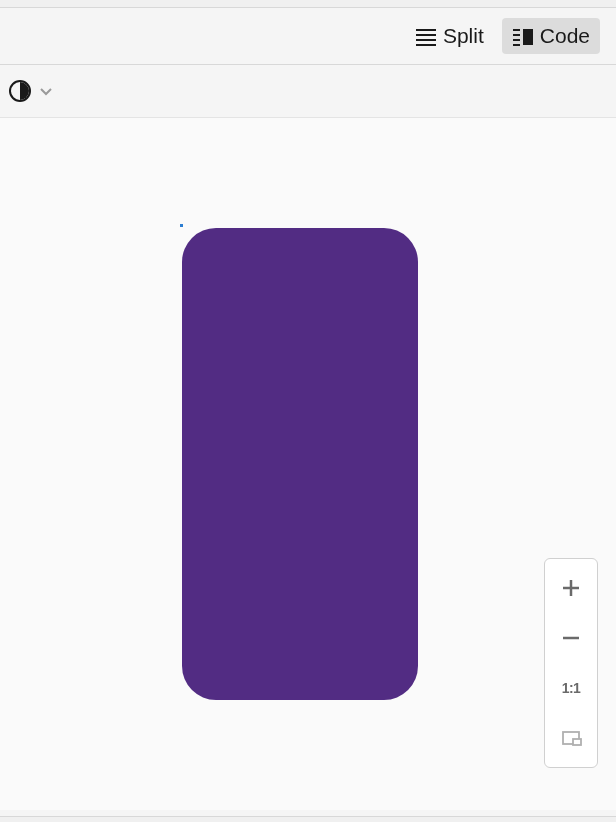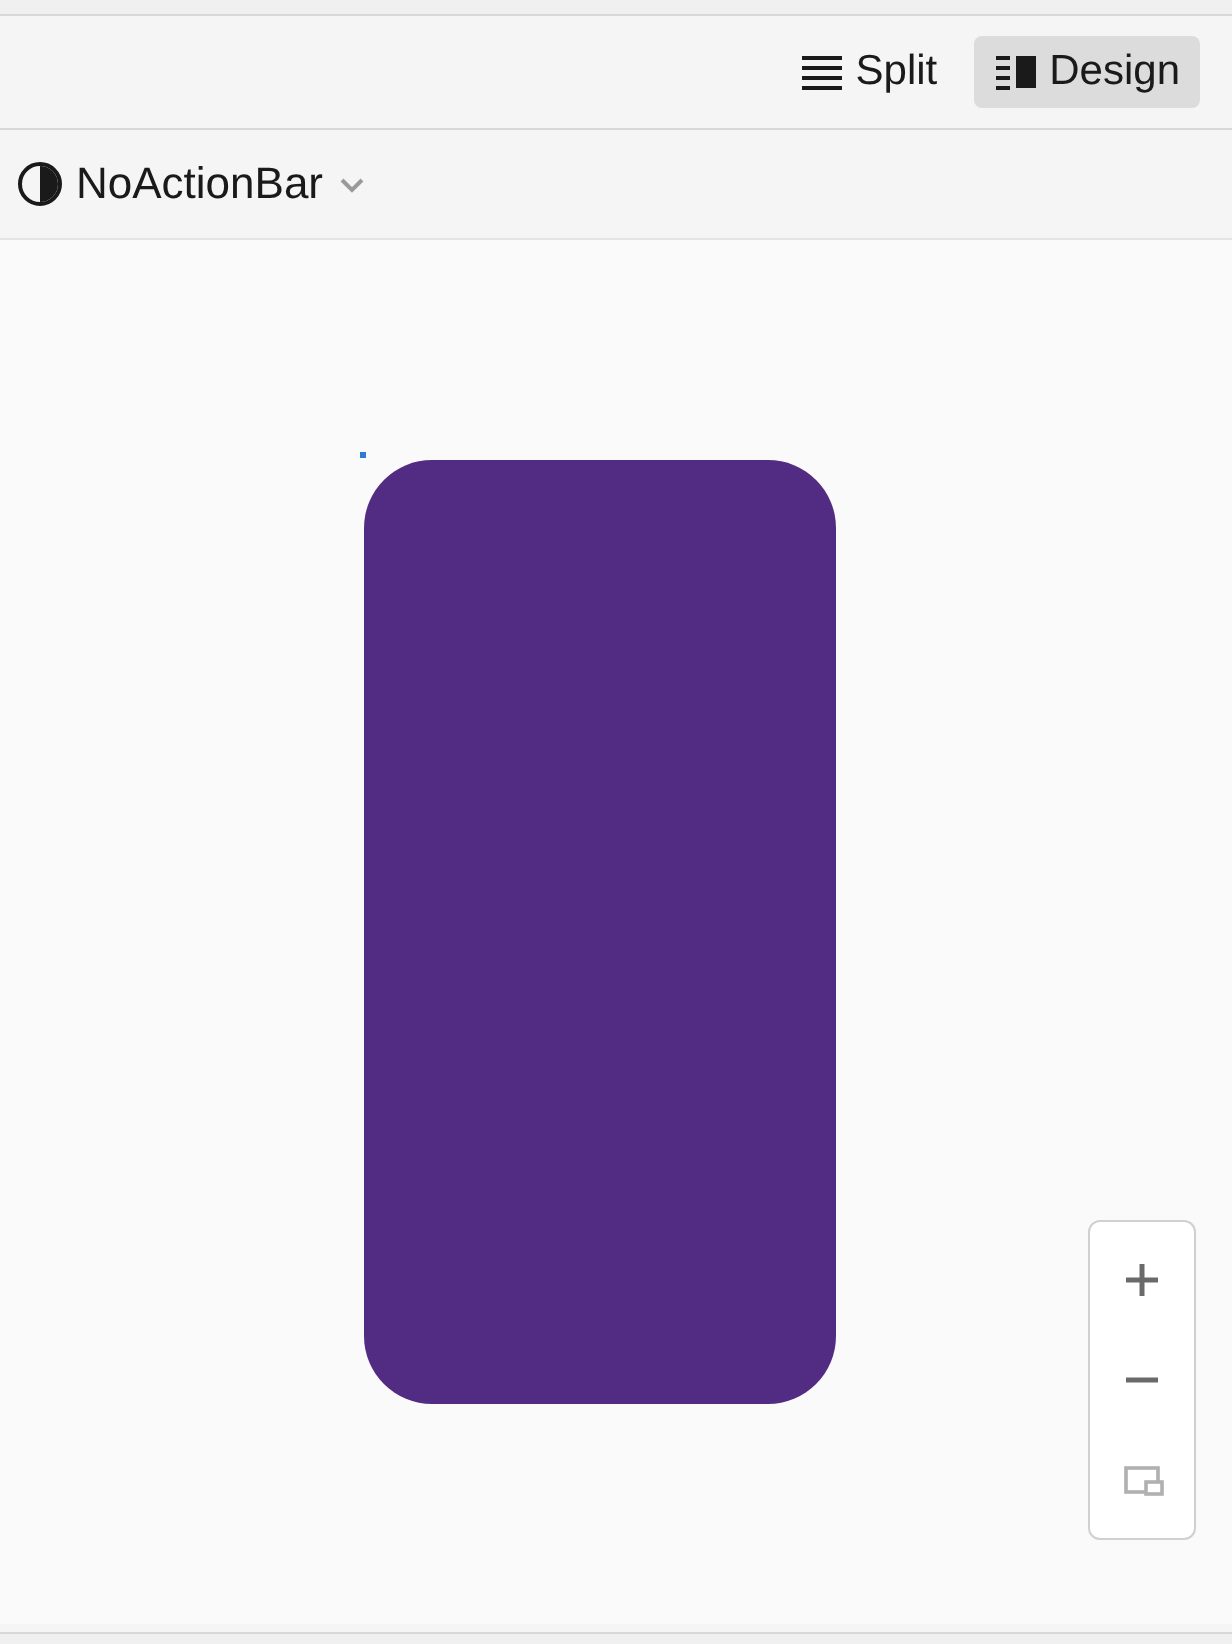--- a/index.html
+++ b/index.html
@@ -166,33 +166,32 @@
   <div class="view-mode-btn active">
     <span class="icon-split">
       <svg viewBox="0 0 22 18" fill="none">
         <line x1="1" y1="2" x2="8" y2="2" stroke="#1a1a1a" stroke-width="2"></line>
         <line x1="1" y1="7" x2="8" y2="7" stroke="#1a1a1a" stroke-width="2"></line>
         <line x1="1" y1="12" x2="8" y2="12" stroke="#1a1a1a" stroke-width="2"></line>
         <line x1="1" y1="17" x2="8" y2="17" stroke="#1a1a1a" stroke-width="2"></line>
         <rect x="11" y="1" width="10" height="16" fill="#1a1a1a"></rect>
       </svg>
     </span>
-    <span>Design</span>
+    <span>Code</span>
   </div>
 </div>
 
 <div class="config-bar">
   <div class="theme-selector">
     <span class="theme-icon">
       <svg viewBox="0 0 24 24" fill="none">
         <circle cx="12" cy="12" r="10" stroke="#1a1a1a" stroke-width="2" fill="none"></circle>
         <path d="M 12 3 A 9 9 0 0 1 12 21 Z" fill="#1a1a1a"></path>
       </svg>
     </span>
-    <span class="theme-label">NoActionBar</span>
     <span class="chevron-icon">
       <svg viewBox="0 0 16 16" fill="none">
         <path d="M3 6 L8 11 L13 6" stroke="#9a9a9a" stroke-width="2" fill="none"></path>
       </svg>
     </span>
   </div>
 </div>
 
 <div class="canvas-area">
   <div class="marker-dot"></div>
@@ -204,20 +203,23 @@
         <line x1="11" y1="3" x2="11" y2="19" stroke="#6a6a6a" stroke-width="2.5"></line>
         <line x1="3" y1="11" x2="19" y2="11" stroke="#6a6a6a" stroke-width="2.5"></line>
       </svg>
     </div>
     <div class="zoom-btn">
       <svg viewBox="0 0 22 22">
         <line x1="3" y1="11" x2="19" y2="11" stroke="#6a6a6a" stroke-width="2.5"></line>
       </svg>
     </div>
     <div class="zoom-btn">
+      <span class="zoom-11">1:1</span>
+    </div>
+    <div class="zoom-btn">
       <svg viewBox="0 0 22 22">
         <rect x="3" y="5" width="16" height="12" stroke="#b0b0b0" stroke-width="1.8" fill="none"></rect>
         <rect x="13" y="12" width="8" height="6" stroke="#b0b0b0" stroke-width="1.8" fill="#ffffff"></rect>
       </svg>
     </div>
   </div>
 </div>
 
 <div class="bottom-border"></div>
 

